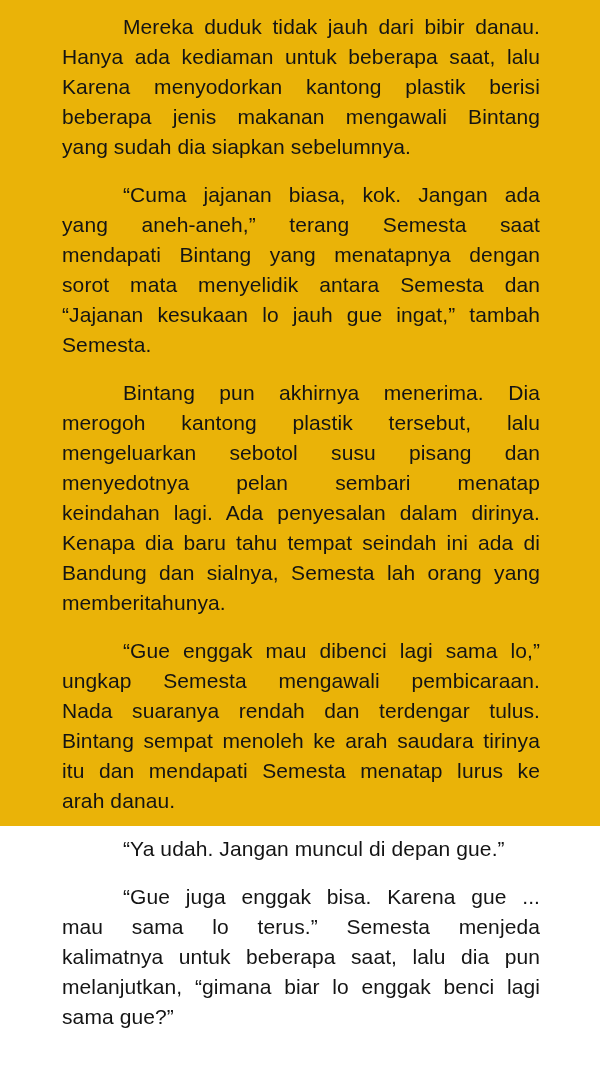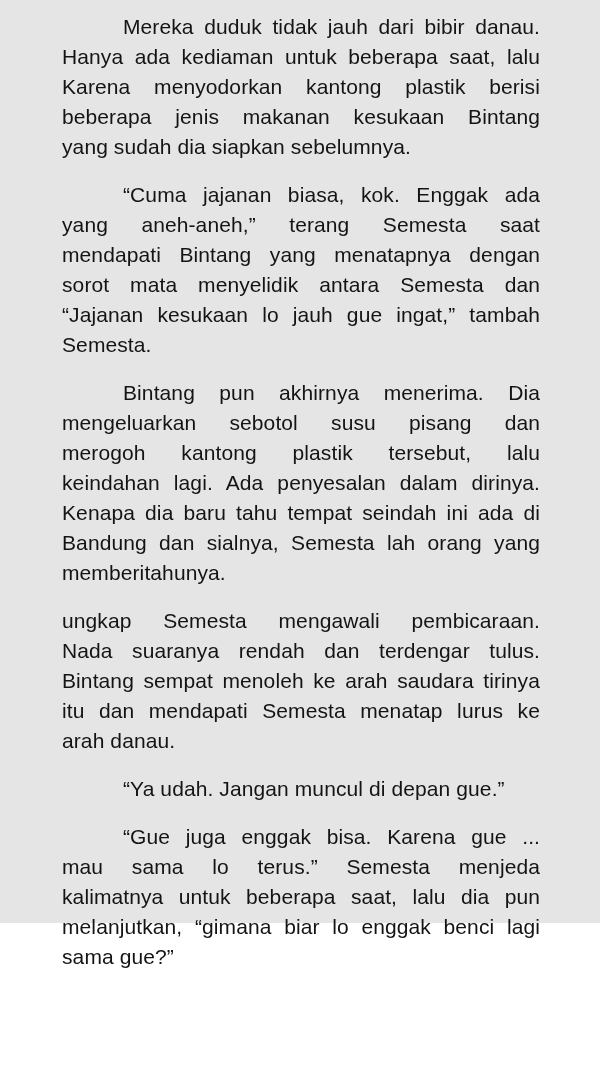--- a/index.html
+++ b/index.html
@@ -9,23 +9,23 @@
   }
   body {
     width: 600px;
     height: 1067px;
     overflow: hidden;
     font-family: "Liberation Sans", sans-serif;
   }
   .page {
     box-sizing: border-box;
     width: 600px;
-    height: 923px;
+    height: 826px;
     padding: 12px 60px 0 62px;
-    background: #e5e5e5;
+    background: #eab308;
   }
   .paragraph {
     margin: 0 0 18px 0;
   }
   .line {
     font-size: 21px;
     line-height: 30px;
     color: #141414;
     letter-spacing: 0.1px;
     text-align: justify;
@@ -41,41 +41,43 @@
   }
 </style>
 </head>
 <body>
 
 <div class="page" id="page-root">
     <div class="paragraph">
       <div class="line first">Mereka duduk tidak jauh dari bibir danau.</div>
       <div class="line">Hanya ada kediaman untuk beberapa saat, lalu</div>
       <div class="line">Karena menyodorkan kantong plastik berisi</div>
-      <div class="line">beberapa jenis makanan kesukaan Bintang</div>
+      <div class="line">beberapa jenis makanan mengawali Bintang</div>
       <div class="line last">yang sudah dia siapkan sebelumnya.</div>
     </div>
     <div class="paragraph">
-      <div class="line first">“Cuma jajanan biasa, kok. Enggak ada</div>
+      <div class="line first">“Cuma jajanan biasa, kok. Jangan ada</div>
       <div class="line">yang aneh-aneh,” terang Semesta saat</div>
       <div class="line">mendapati Bintang yang menatapnya dengan</div>
       <div class="line">sorot mata menyelidik antara Semesta dan</div>
       <div class="line">“Jajanan kesukaan lo jauh gue ingat,” tambah</div>
       <div class="line last">Semesta.</div>
     </div>
     <div class="paragraph">
       <div class="line first">Bintang pun akhirnya menerima. Dia</div>
+      <div class="line">merogoh kantong plastik tersebut, lalu</div>
       <div class="line">mengeluarkan sebotol susu pisang dan</div>
-      <div class="line">merogoh kantong plastik tersebut, lalu</div>
+      <div class="line">menyedotnya pelan sembari menatap</div>
       <div class="line">keindahan lagi. Ada penyesalan dalam dirinya.</div>
       <div class="line">Kenapa dia baru tahu tempat seindah ini ada di</div>
       <div class="line">Bandung dan sialnya, Semesta lah orang yang</div>
       <div class="line last">memberitahunya.</div>
     </div>
     <div class="paragraph">
+      <div class="line first">“Gue enggak mau dibenci lagi sama lo,”</div>
       <div class="line">ungkap Semesta mengawali pembicaraan.</div>
       <div class="line">Nada suaranya rendah dan terdengar tulus.</div>
       <div class="line">Bintang sempat menoleh ke arah saudara tirinya</div>
       <div class="line">itu dan mendapati Semesta menatap lurus ke</div>
       <div class="line last">arah danau.</div>
     </div>
     <div class="paragraph">
       <div class="line first last">“Ya udah. Jangan muncul di depan gue.”</div>
     </div>
     <div class="paragraph">

